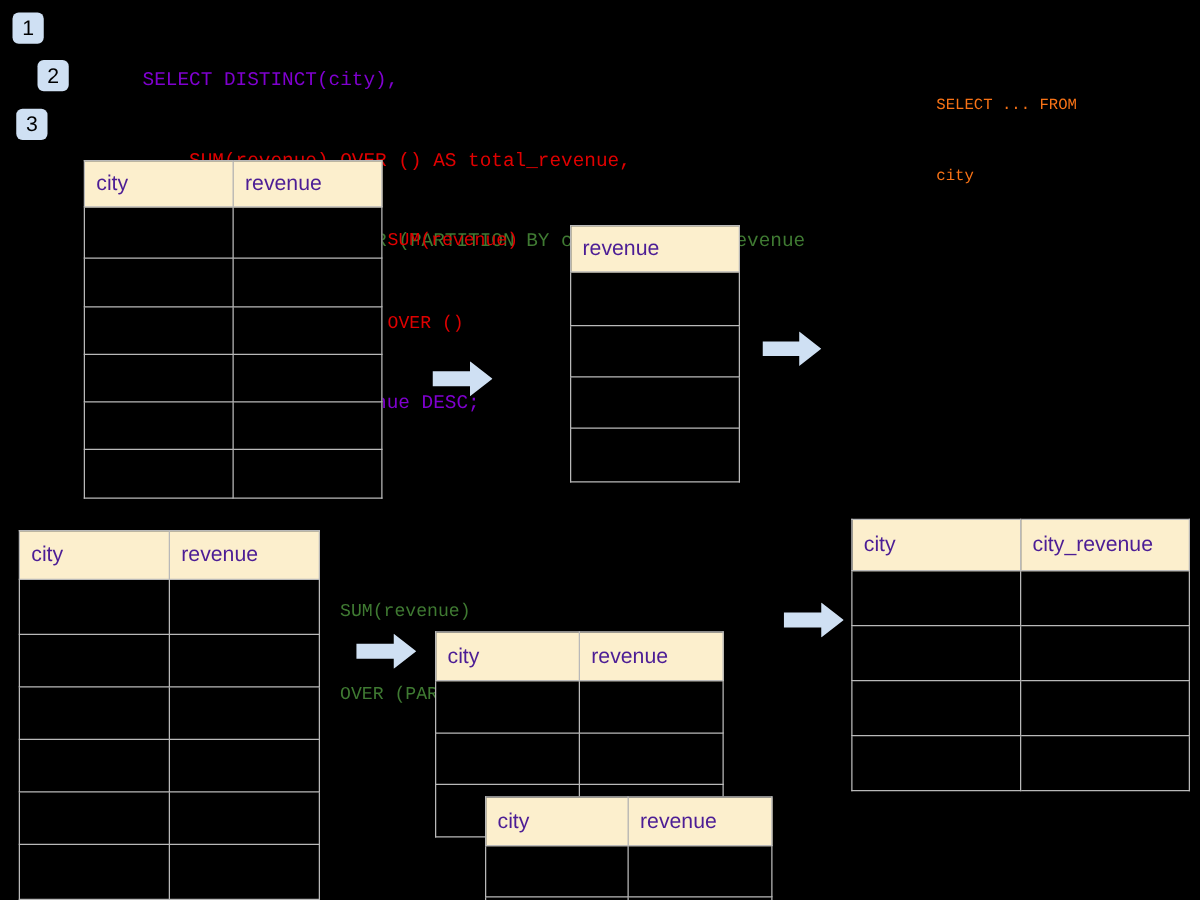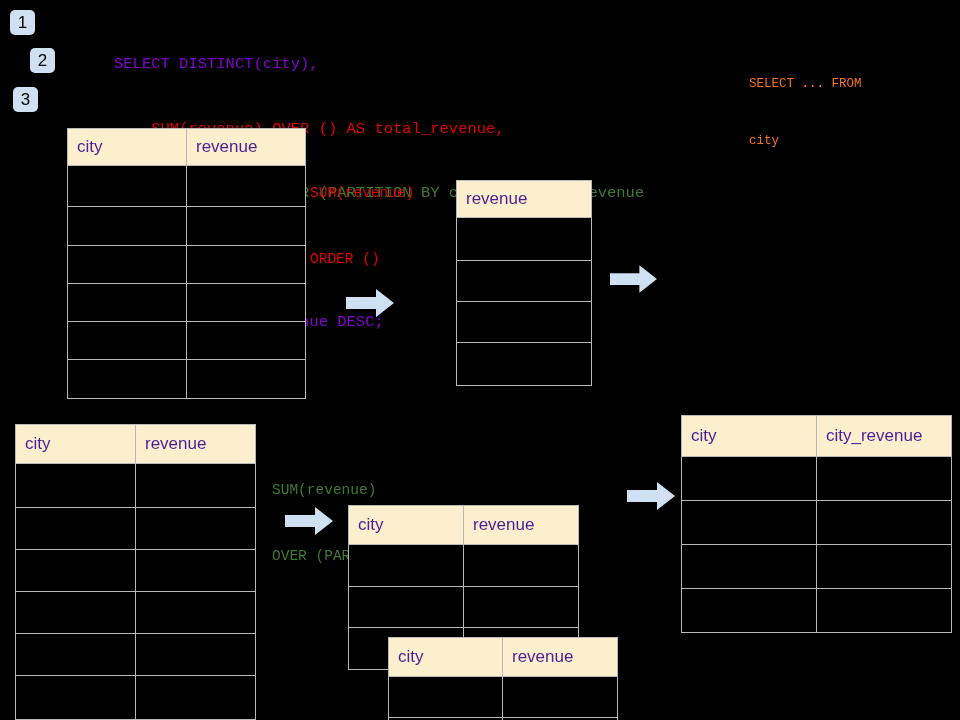--- a/index.html
+++ b/index.html
@@ -115,21 +115,21 @@
     <div class="sql-line c-purple">  ORDER by city_revenue DESC;</div>
   </div>
 
   <div class="note-side" style="left:749px; top:37px;">
     <div>SELECT ... FROM</div>
     <div>city</div>
   </div>
 
   <div class="annot red" style="left:310px; top:138px;">
     <div>SUM(revenue)</div>
-    <div>ORDER ()</div>
+    <div>OVER ()</div>
   </div>
 
   <div class="annot green" style="left:272px; top:435px;">
     <div>SUM(revenue)</div>
     <div>OVER (PARTITION</div>
   </div>
 
   <table class="tbl" style="left:67px; top:128px; width:238px;">
     <colgroup>
         <col style="width:119px">

